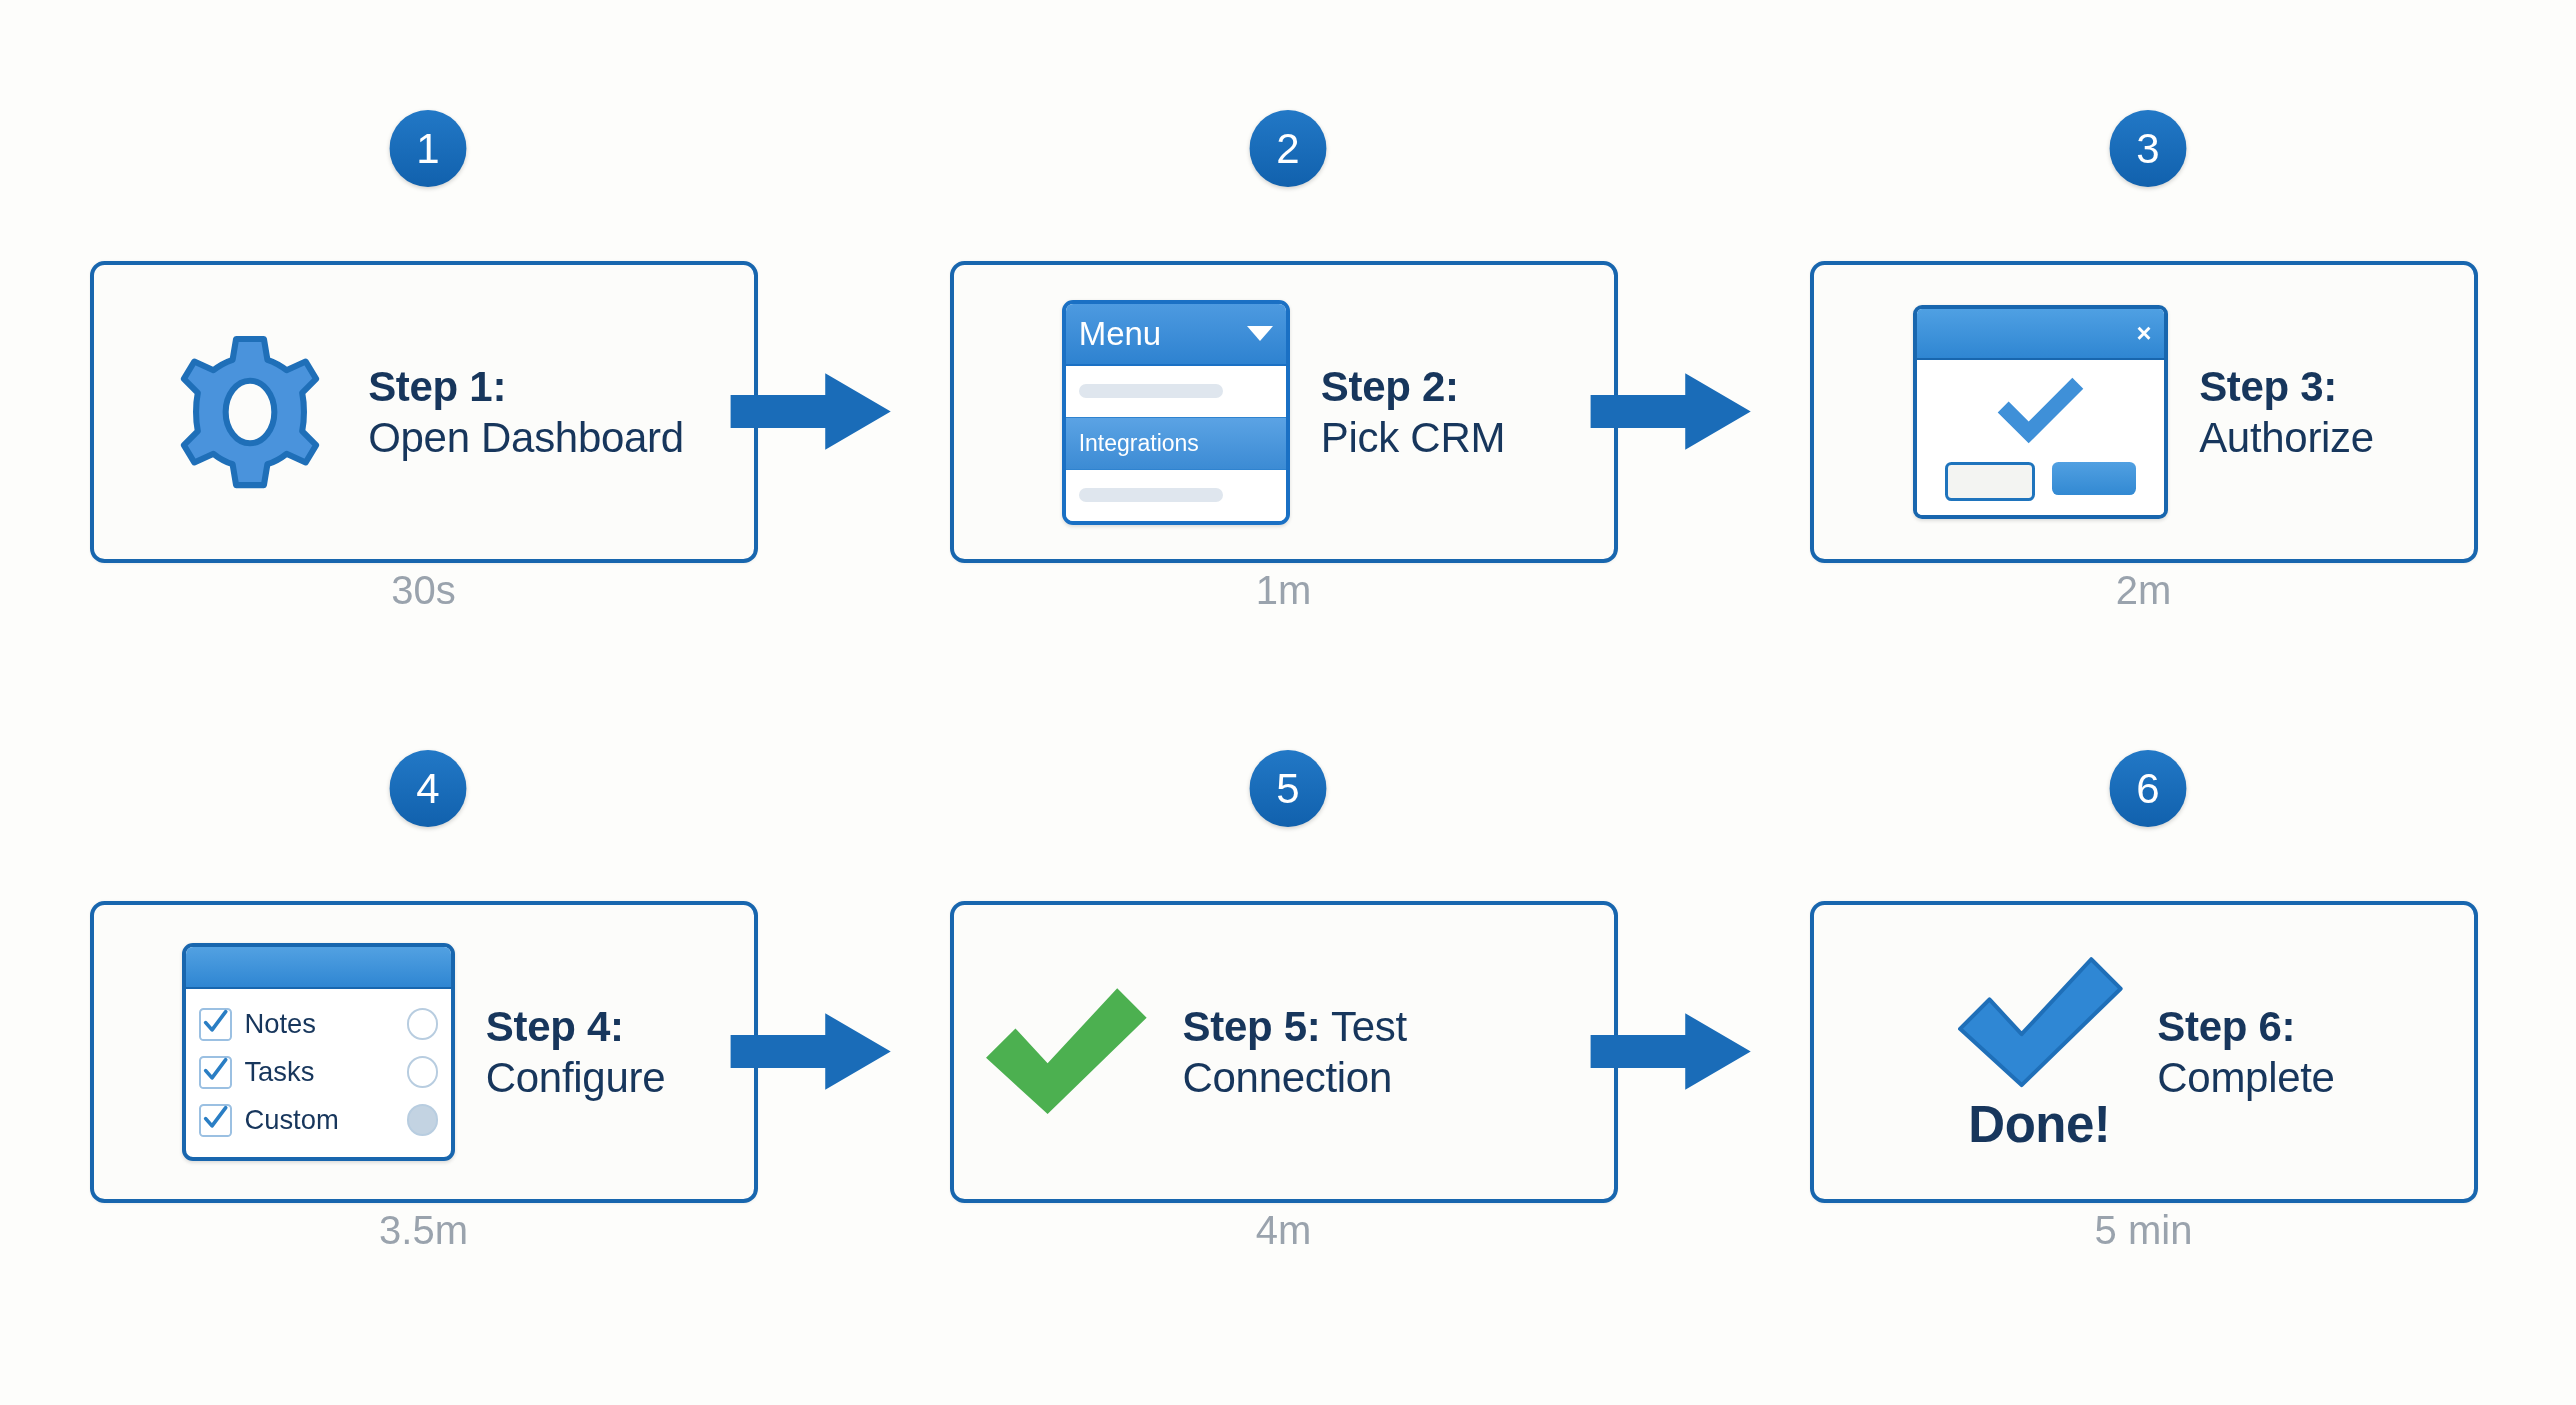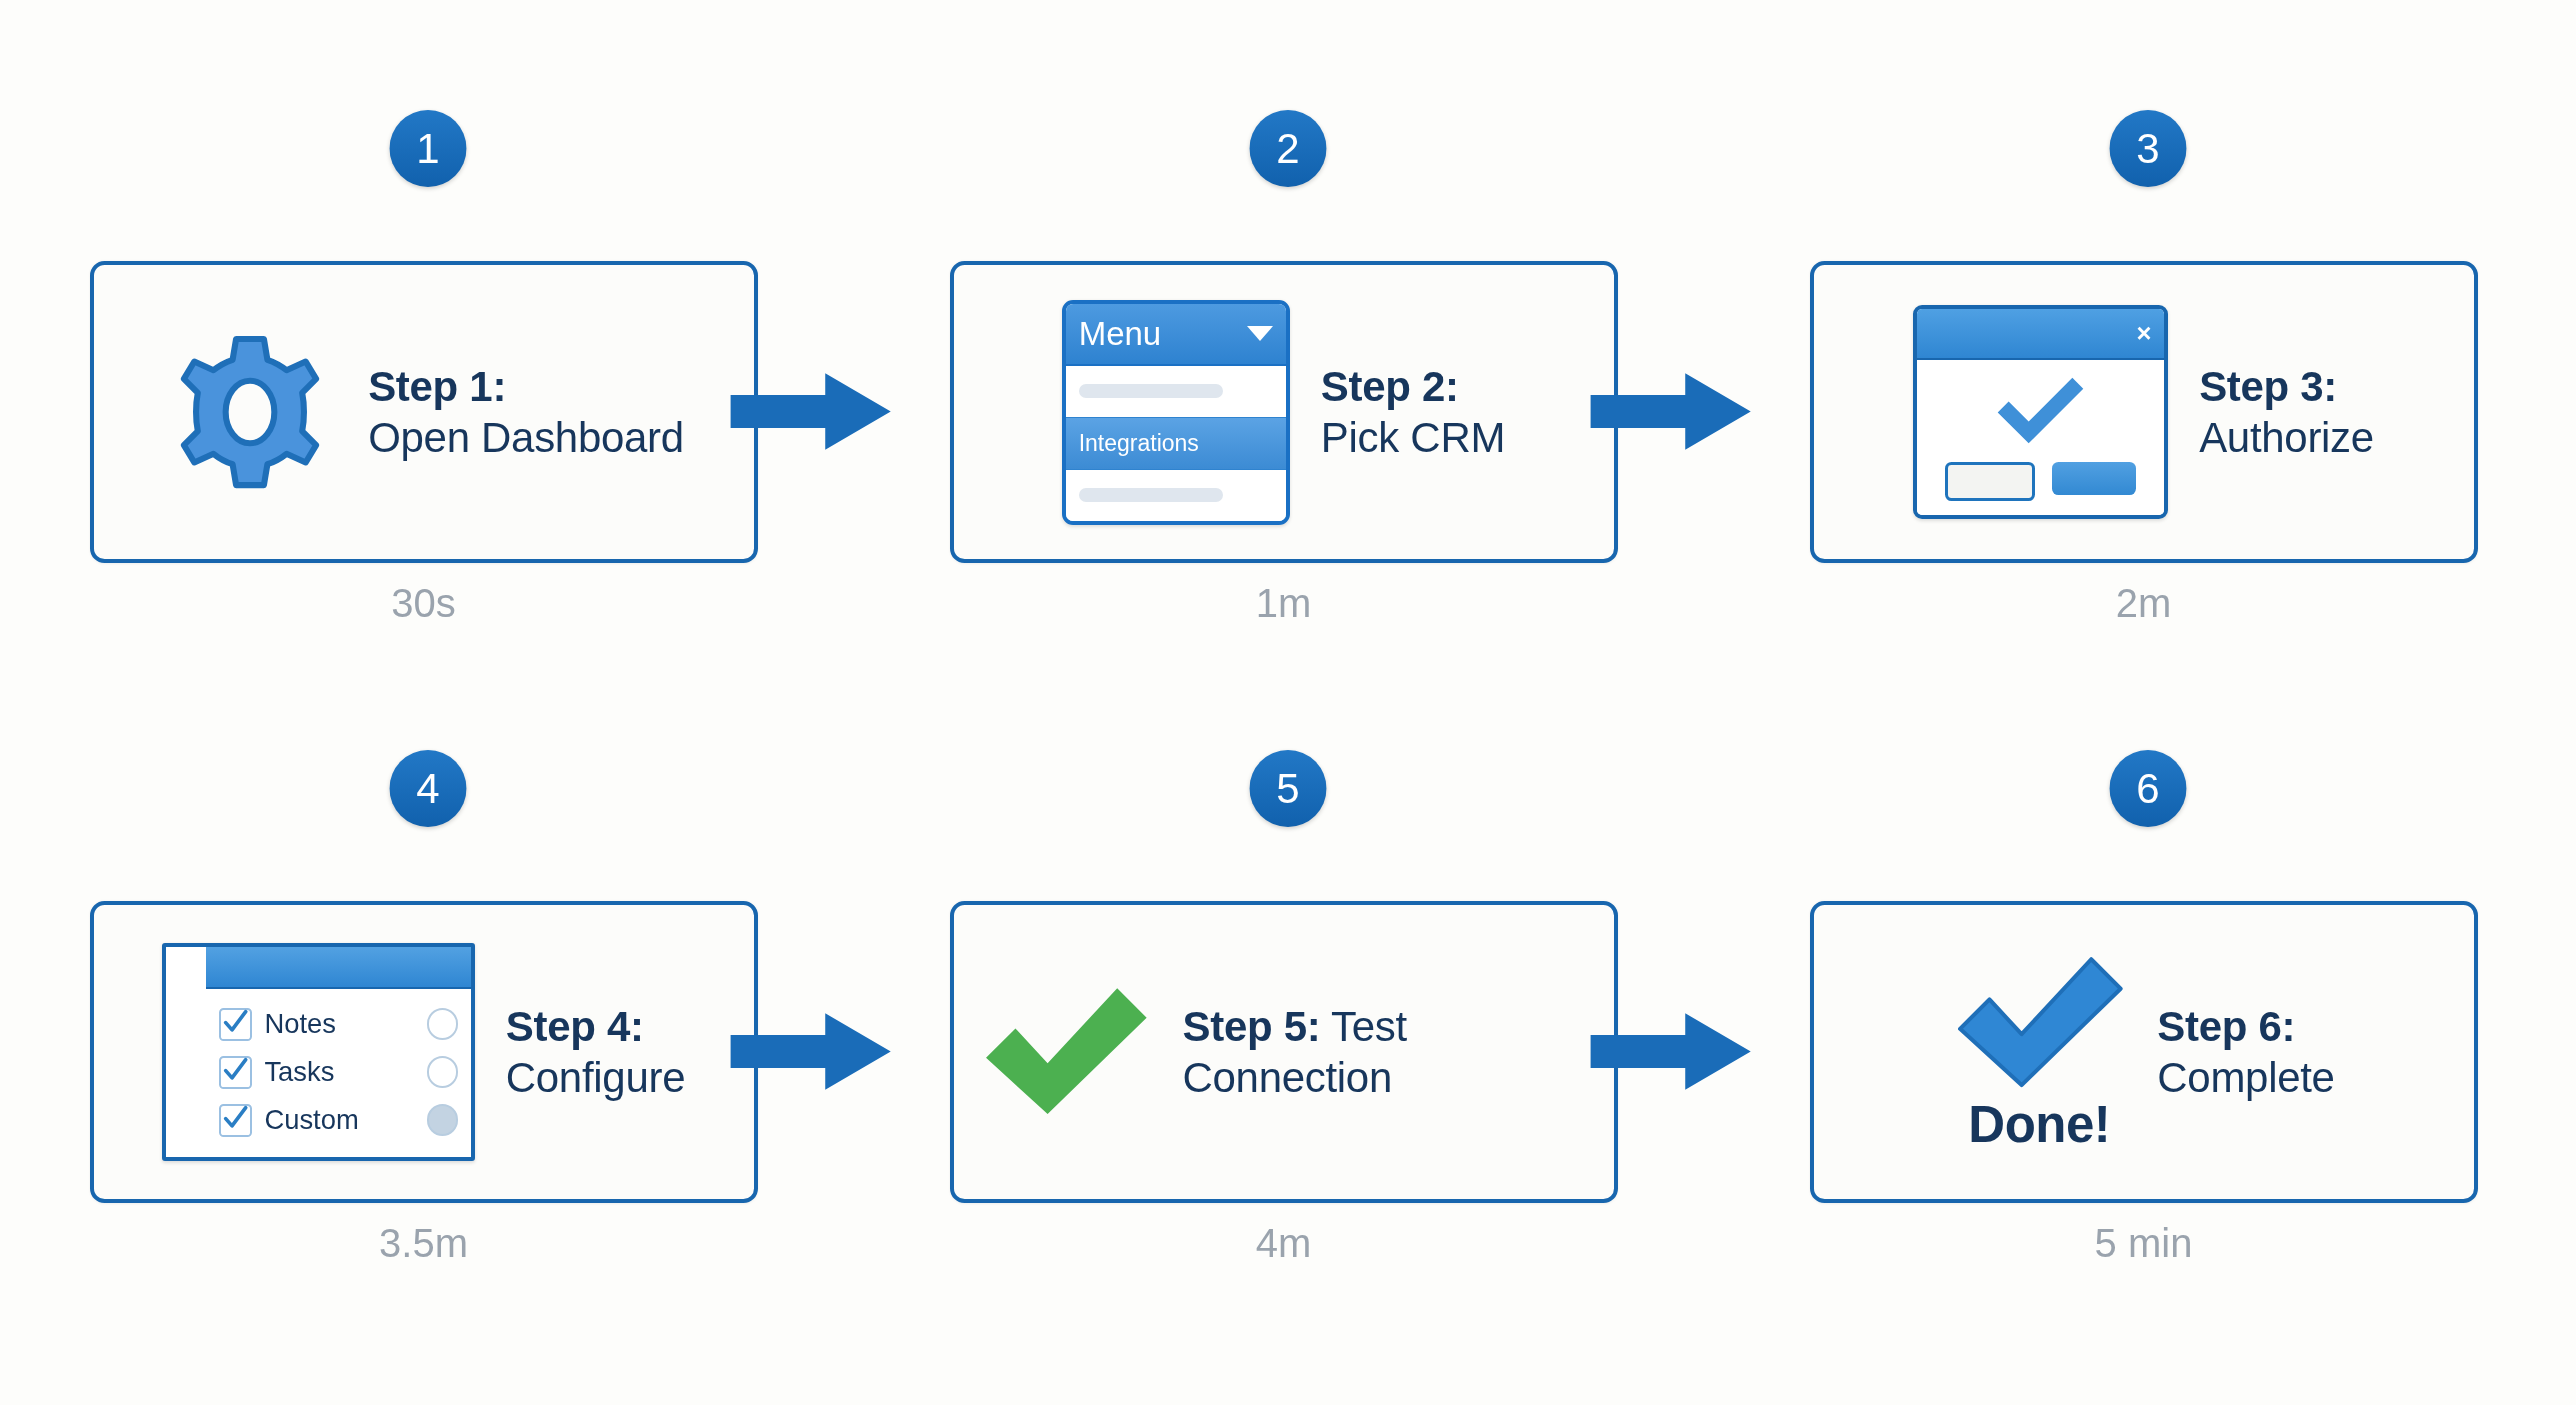--- a/index.html
+++ b/index.html
@@ -95,21 +95,21 @@
   }
   .caption .ttl { font-weight: bold; display: inline; }
   .caption .sub { font-weight: normal; display: inline; }
 
   .caption.stacked .ttl { display: block; }
   .caption.stacked .sub { display: block; }
 
   
   .duration {
     position: absolute;
-    top: 480px;
+    top: 467px;
     left: 0;
     width: 668px;
     text-align: center;
     font-size: 40px;
     color: #9aa3ad;
   }
 
   
   .arrow {
     position: absolute;
@@ -179,25 +179,24 @@
   .dlg-body { padding: 16.5px 14.6px 14.6px; background: #ffffff; }
   .dlg-check { display: flex; justify-content: center; margin-bottom: 14.6px; }
   .dlg-btns { display: flex; gap: 16.5px; justify-content: center; }
   .btn-ghost { width: 84px; height: 33px; border: 3.7px solid #1f74bd; border-radius: 6.4px; background: #f3f4f2; }
   .btn-solid { width: 84px; height: 33px; border-radius: 6.4px; background: linear-gradient(180deg, #51a0e2 0%, #3289d2 100%); }
 
   
   .cbpanel {
     width: 265px;
     border: 4.6px solid #1866ae;
-    border-radius: 3px;
+    border-radius: 11px;
     overflow: hidden;
     background: #ffffff;
     box-shadow: 0 1.8px 3.7px rgba(0,0,0,0.12);
-    padding-left: 40px;
   }
   .cb-head {
     height: 40px;
     background: linear-gradient(180deg, #52a1e2 0%, #2f86d2 100%);
     border-bottom: 2.7px solid #1866ae;
   }
   .cb-body { padding: 11px 12.8px 12.8px; }
   .cb-row { display: flex; align-items: center; height: 48px; gap: 12.8px; }
   .cb-box {
     width: 29px; height: 29px; flex: 0 0 auto;

